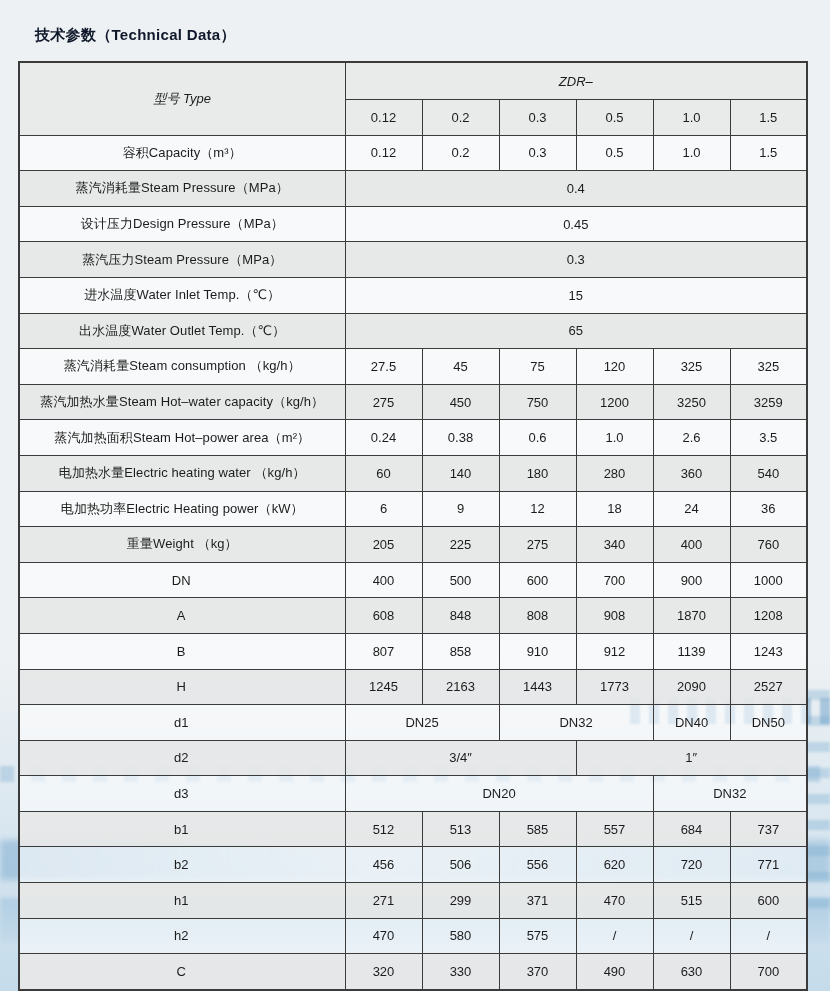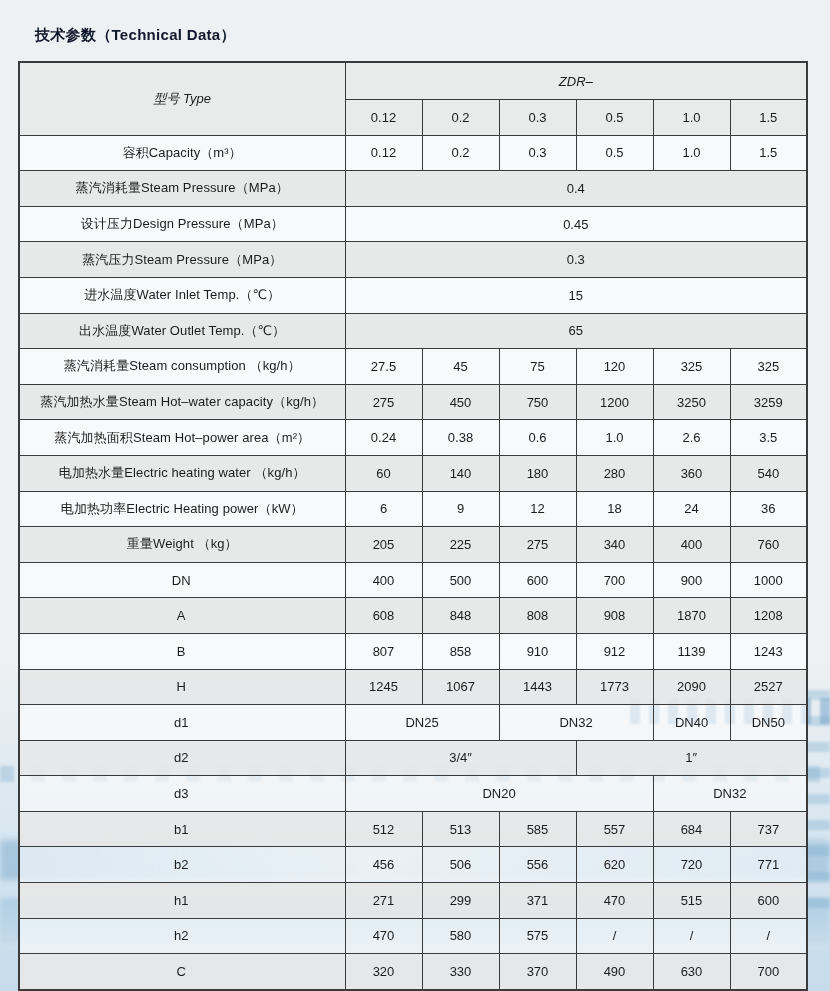--- a/index.html
+++ b/index.html
@@ -221,21 +221,21 @@
           <td>807</td>
           <td>858</td>
           <td>910</td>
           <td>912</td>
           <td>1139</td>
           <td>1243</td>
         </tr>
         <tr>
           <td class="label center">H</td>
           <td>1245</td>
-          <td>1067</td>
+          <td>2163</td>
           <td>1443</td>
           <td>1773</td>
           <td>2090</td>
           <td>2527</td>
         </tr>
         <tr>
           <td class="label center">d1</td>
           <td colspan="2">DN25</td>
           <td colspan="2">DN32</td>
           <td>DN40</td>

